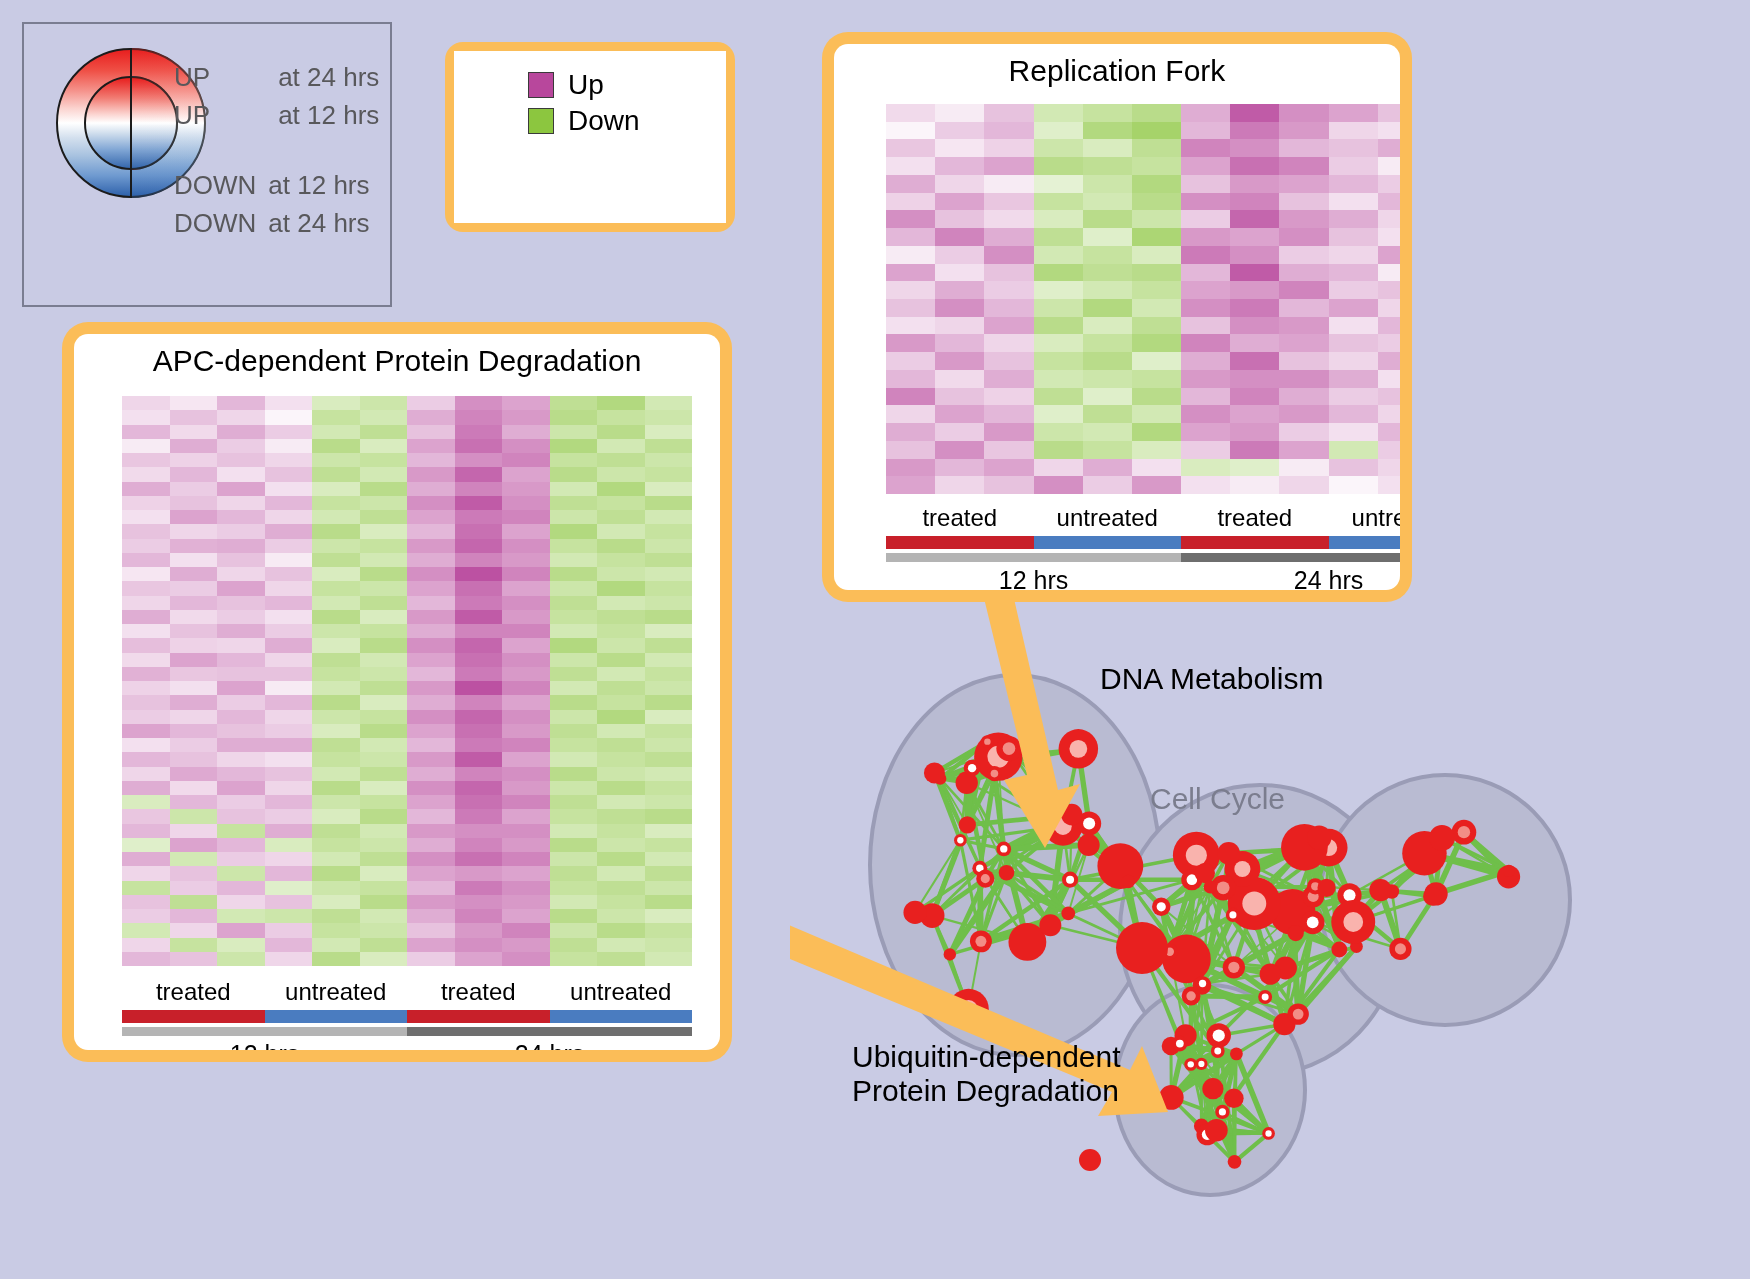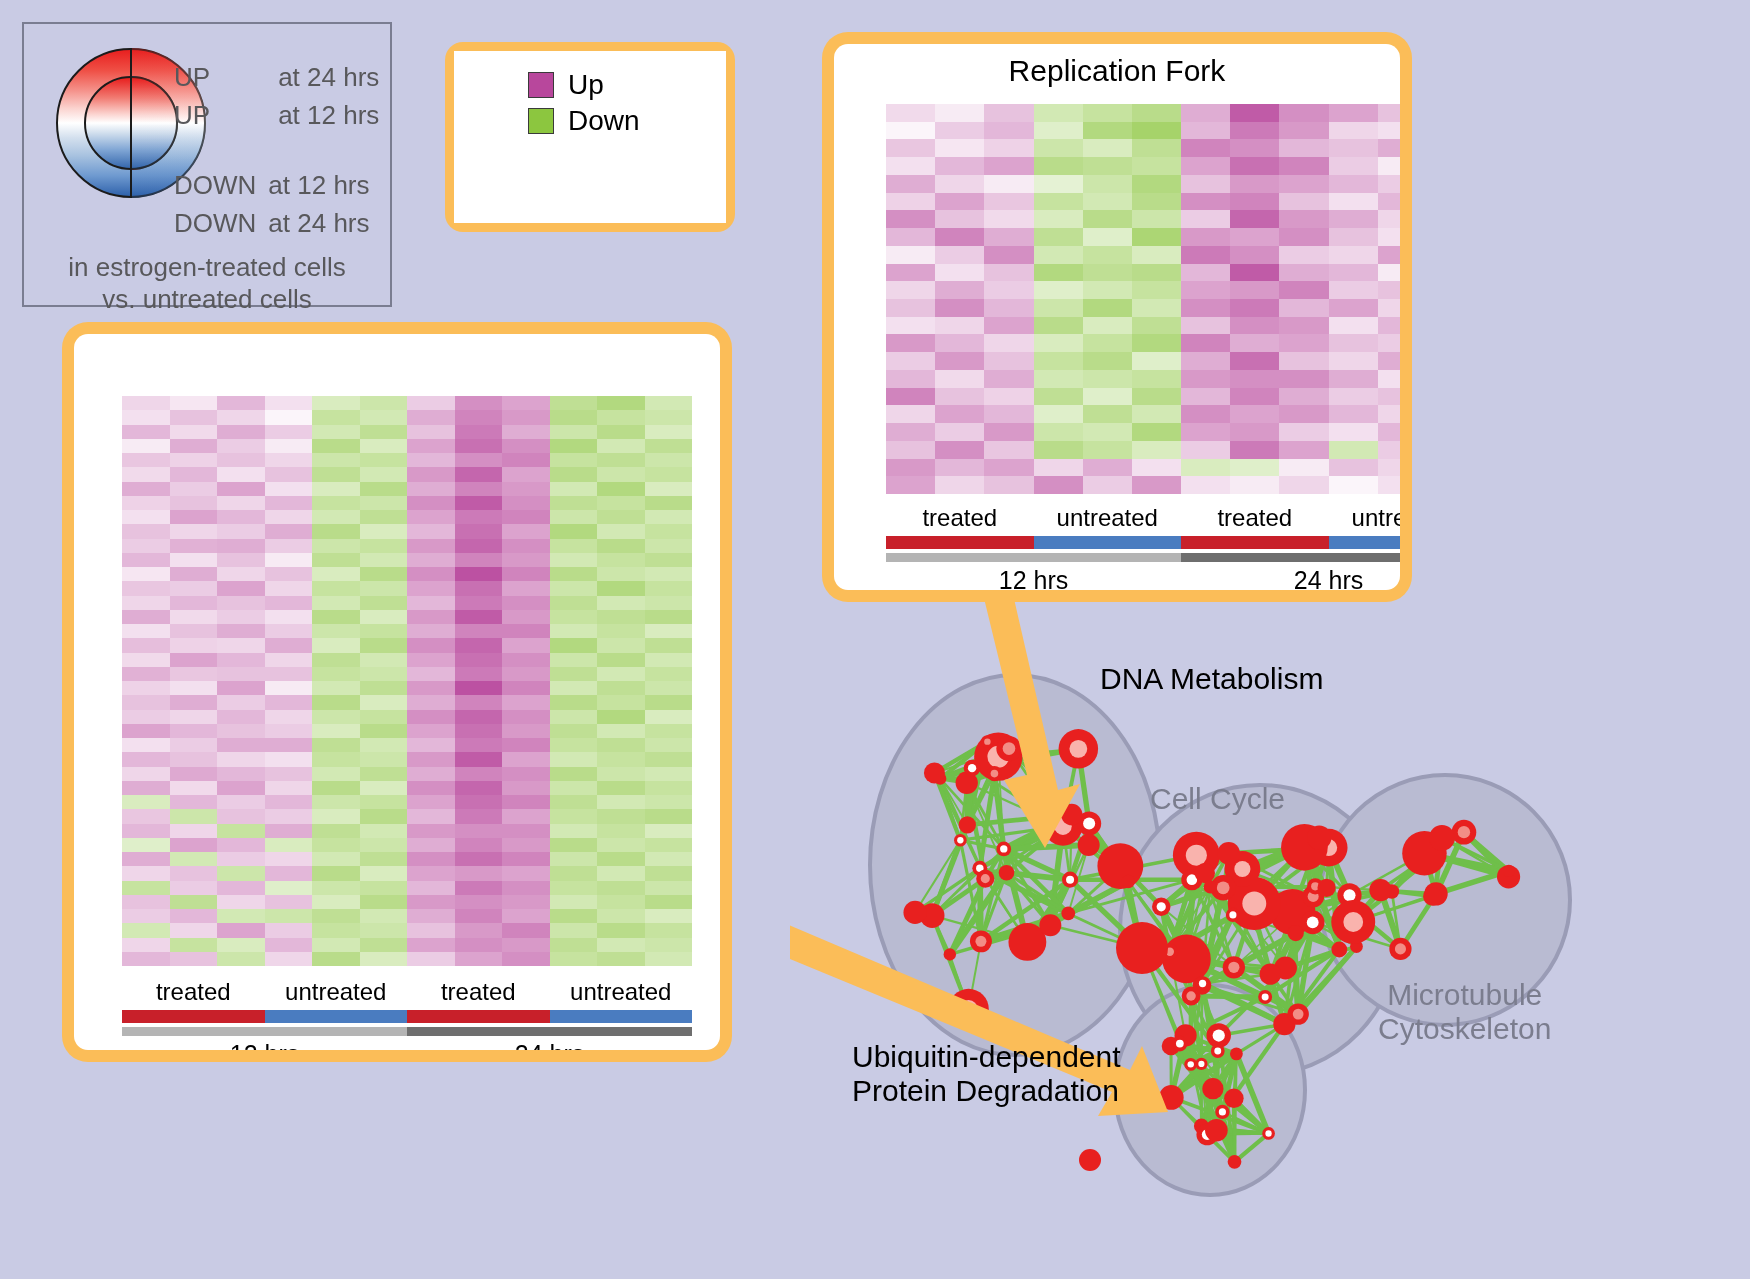--- a/index.html
+++ b/index.html
@@ -243,24 +243,20 @@
   </div>
   <div class="legend-row" id="lg-r2">
     <span class="legend-kw">UP</span><span class="legend-time">at 12 hrs</span>
   </div>
   <div class="legend-row" id="lg-r3">
     <span class="legend-kw">DOWN</span><span class="legend-time">at 12 hrs</span>
   </div>
   <div class="legend-row" id="lg-r4">
     <span class="legend-kw">DOWN</span><span class="legend-time">at 24 hrs</span>
   </div>
-  <div id="legend-foot">
-    <div>in estrogen-treated cells</div>
-    <div>vs. untreated cells</div>
-  </div>
 </div>
 
 <div id="updown-card">
   <div id="updown-inner">
     <div class="ud-row">
       <span class="ud-swatch" id="sw-up" style="background: rgb(184, 71, 156);"></span>
       <span class="ud-label">Up</span>
     </div>
     <div class="ud-row">
       <span class="ud-swatch" id="sw-down" style="background: rgb(140, 198, 63);"></span>
@@ -558,20 +554,21 @@
       </div>
     <div class="strip-time" id="rep-time">
         <div>12 hrs</div>
         <div>24 hrs</div>
       </div>
   </div>
 </div>
 
 <div class="panel" id="panel-apc">
   <div class="panel-inner">
+    <div class="panel-title">APC-dependent Protein Degradation</div>
     <div class="heat-wrap" id="heat-apc">
       <div class="heat-grid" id="grid-apc" style="grid-template-columns: repeat(12, 1fr); grid-template-rows: repeat(40, 1fr);">
           <div style="background: rgb(239, 214, 233);"></div>
           <div style="background: rgb(246, 230, 242);"></div>
           <div style="background: rgb(227, 183, 217);"></div>
           <div style="background: rgb(243, 224, 239);"></div>
           <div style="background: rgb(217, 236, 191);"></div>
           <div style="background: rgb(204, 230, 170);"></div>
           <div style="background: rgb(235, 204, 228);"></div>
           <div style="background: rgb(212, 143, 195);"></div>
@@ -1625,17 +1622,15 @@
         <circle cx="352" cy="348" r="26" fill="#e8201f"></circle>
         <circle cx="300" cy="560" r="11" fill="#e8201f"></circle>
       </g>
     <g>
       <path d="M 192 -10 L 222 -10 L 268 190 L 290 184 L 255 248 L 214 180 L 237 175 Z" fill="#fbbd58"></path>
       <path d="M -70 330 L -60 300 L 340 470 L 352 446 L 378 512 L 308 516 L 322 492 Z" fill="#fbbd58"></path>
     </g>
   </svg>
   <div class="net-label" id="lbl-dna">DNA Metabolism</div>
   <div class="net-label" id="lbl-cc">Cell Cycle</div>
-  <div class="net-label" id="lbl-mt">Microtubule
-Cytoskeleton</div>
   <div class="net-label" id="lbl-ubi">Ubiquitin-dependent
 Protein Degradation</div>
 </div>
 
 </body></html>

